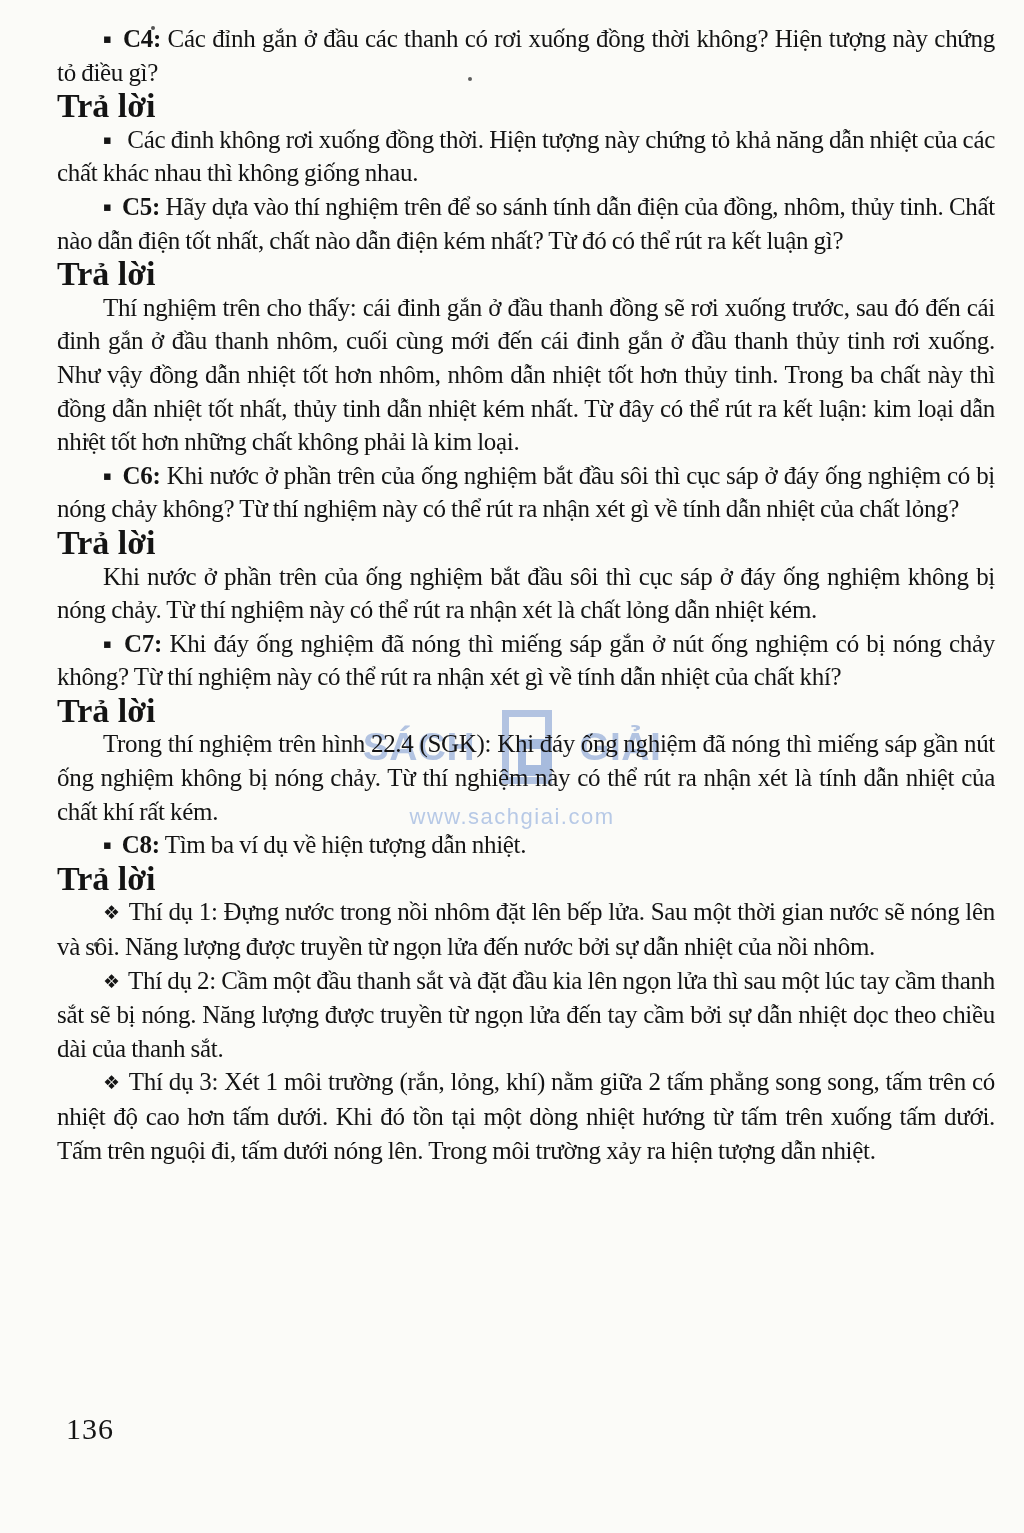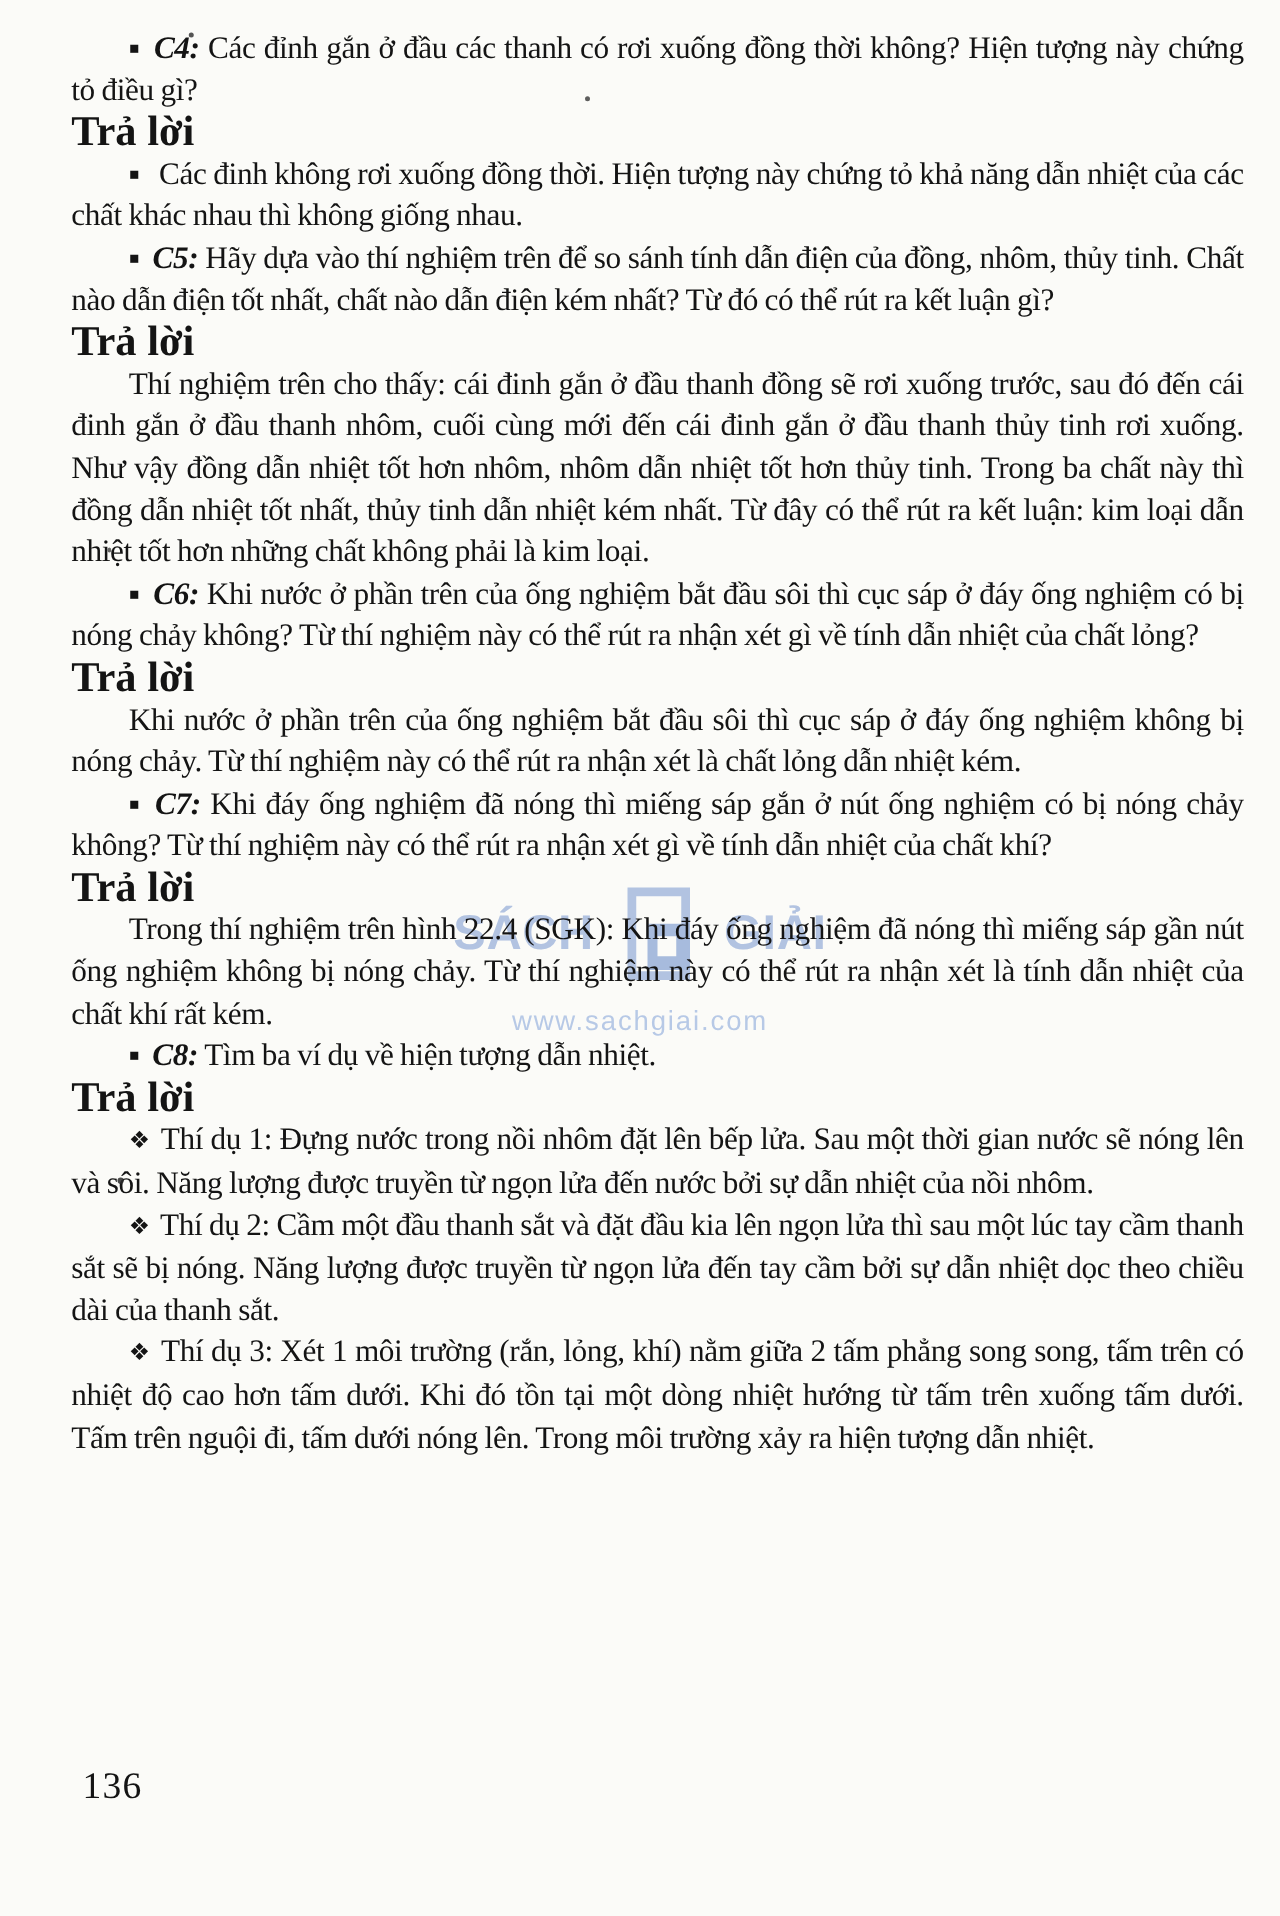--- a/index.html
+++ b/index.html
@@ -38,21 +38,21 @@
     font-size:13px;
     vertical-align:4px;
     margin-right:10px;
     letter-spacing:0;
   }
   .marker.diamond{
     font-size:19px;
     vertical-align:1px;
     margin-right:8px;
   }
-  .lead{font-weight:bold;font-style:italic;}
+  .lead{font-weight:bold;}
   .page-number{
     position:absolute;left:66px;top:1412px;z-index:2;
     font-size:30px;letter-spacing:1px;
   }
   
   .watermark{
     position:absolute;left:0;top:710px;width:100%;
     display:flex;flex-direction:column;align-items:center;
     z-index:1;
   }

